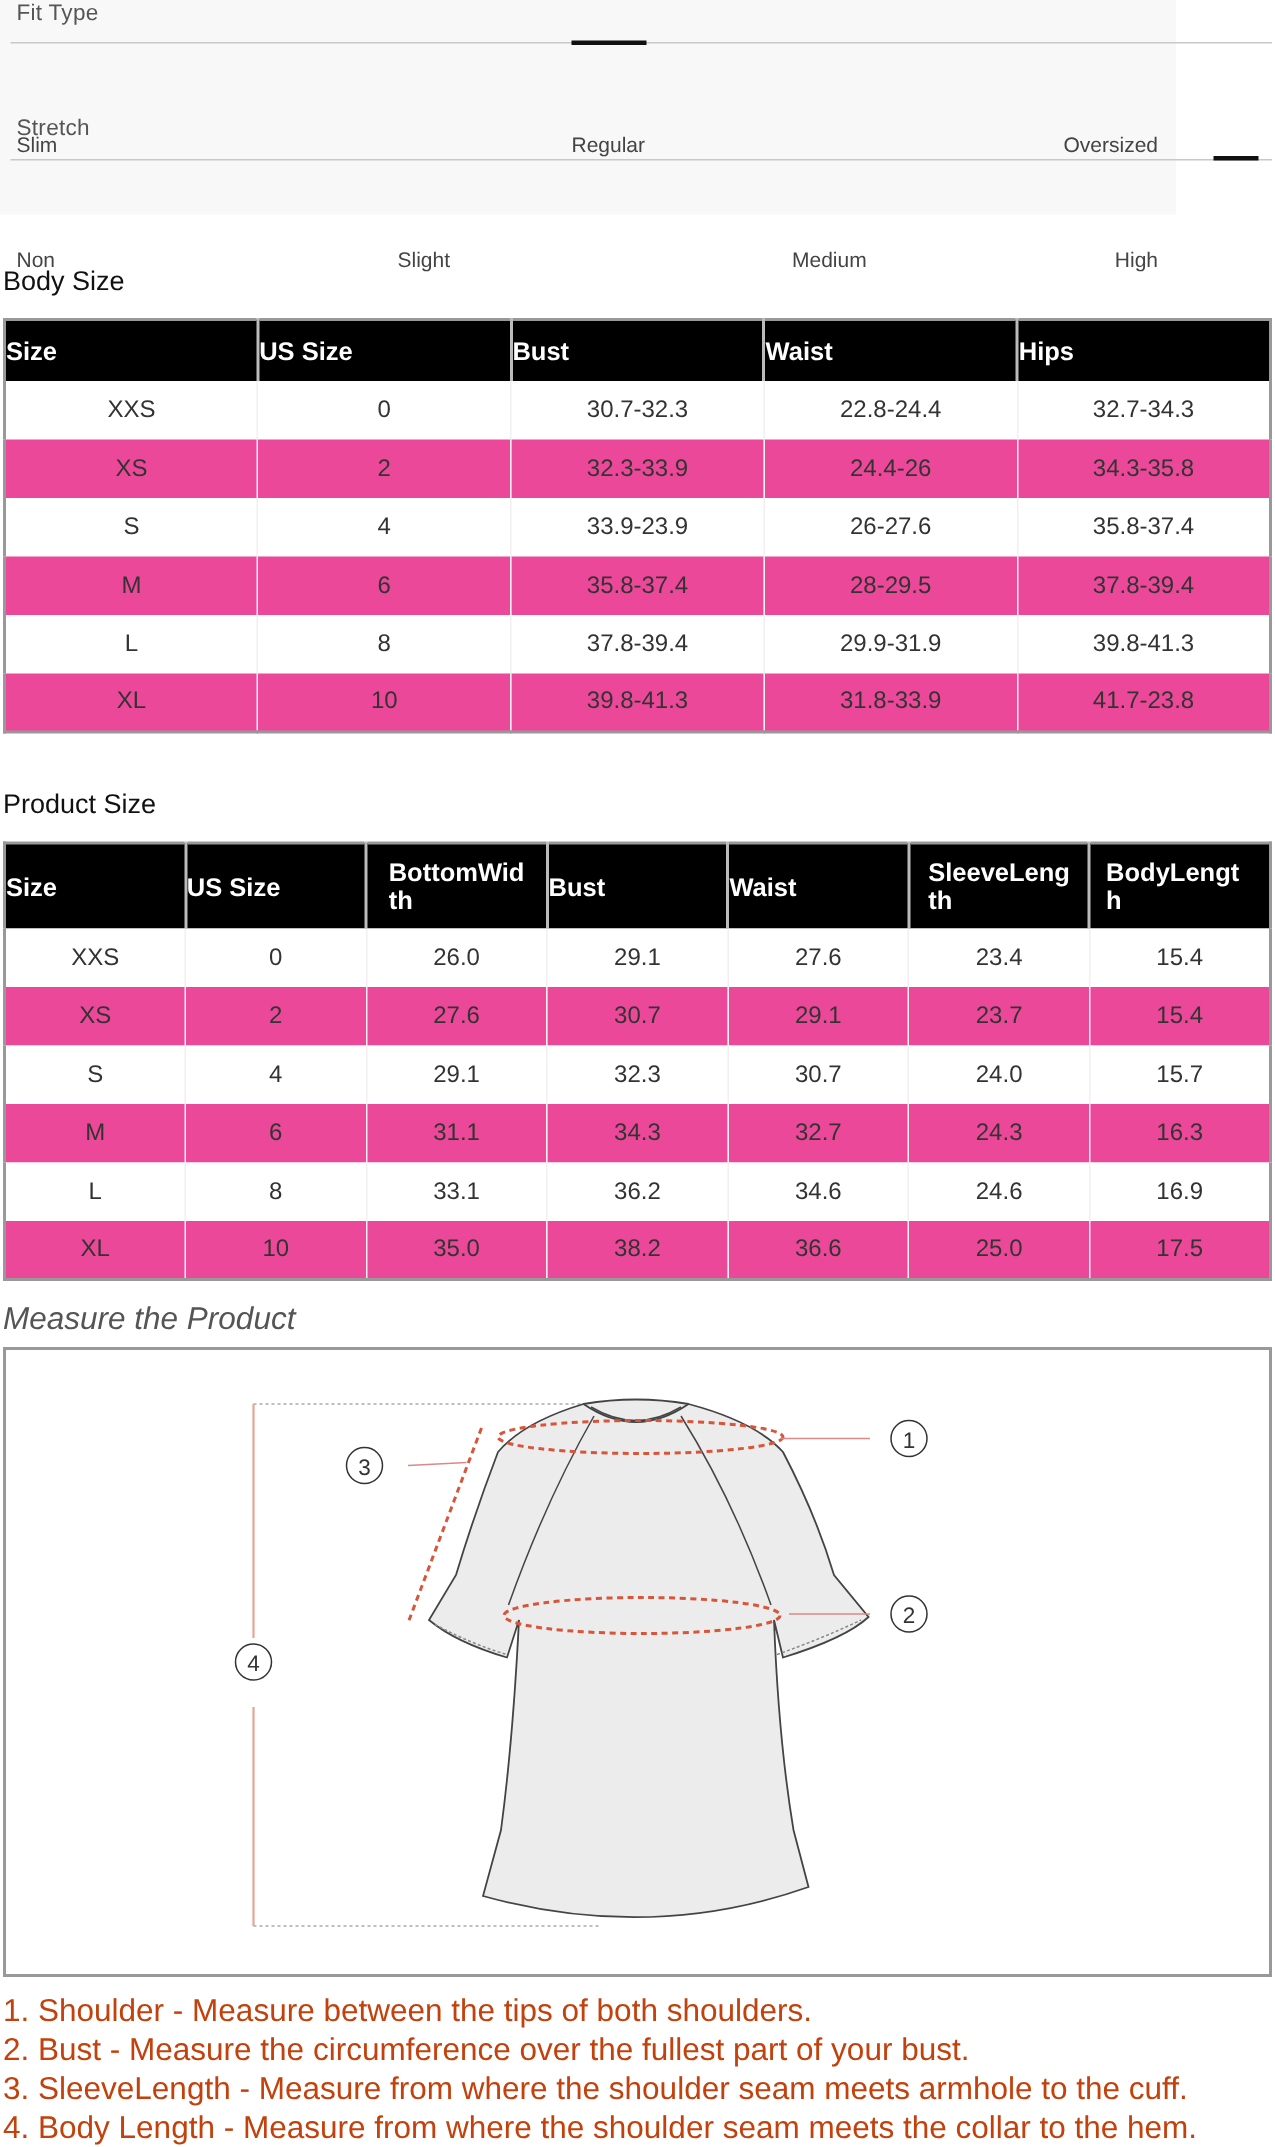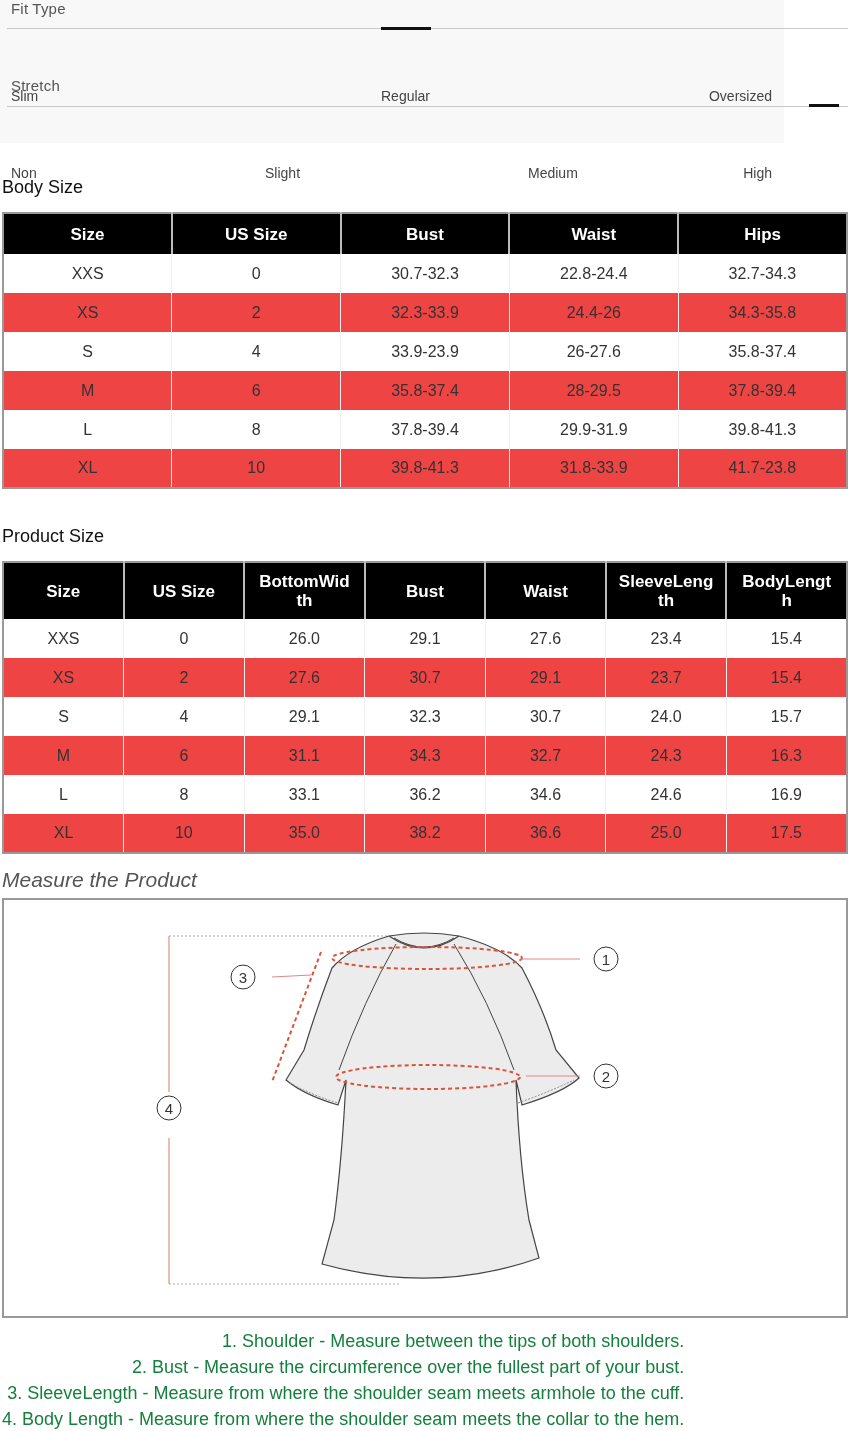--- a/index.html
+++ b/index.html
@@ -11,37 +11,37 @@
   .scale-title { position: absolute; left: 11px; font-size: 15px; color: #555; letter-spacing: 0.2px; }
   .scale-track { position: absolute; left: 7px; width: 841px; height: 1px; background: #c8c8c8; }
   .scale-marker { position: absolute; height: 3px; background: #111; }
   .scale-label { position: absolute; font-size: 14px; color: #444; margin-top: 48px; }
 
   
   .section-title { position: absolute; left: 2px; font-size: 18px; font-weight: normal; color: #111; }
 
   
   .size-table { position: absolute; left: 2px; width: 846px; border-collapse: collapse; border: 2px solid #999; table-layout: fixed; }
-  .size-table th { background: #000; color: #fff; font-weight: bold; font-size: 17px; text-align: center; border-left: 2px solid #bbb; line-height: 19px; }
+  .size-table th { background: #000; color: #fff; font-weight: bold; font-size: 17px; text-align: left; border-left: 2px solid #bbb; line-height: 19px; }
   .size-table th:first-child { border-left: none; }
   .size-table td { text-align: center; font-size: 16px; color: #333; border-left: 1px solid #f0f0f0; height: 39px; }
-  .size-table tr.even td { background: #ef4444; }
+  .size-table tr.even td { background: #ec4899; }
   .size-table tr.odd td { background: #ffffff; }
   .body-table { top: 212px; }
   .body-table th { height: 41px; }
   .product-table { top: 561px; }
   .product-table th { height: 57px; }
 
   .measure-caption { position: absolute; left: 2px; top: 868px; font-size: 21px; font-style: italic; color: #555; }
 
   .diagram-box { position: absolute; left: 2px; top: 898px; width: 846px; height: 420px; border: 2px solid #999; background: #fff; }
   .diagram-box svg { position: absolute; left: 0; top: 0; }
 
   .notes { position: absolute; left: 2px; top: 1330px; }
-  .note { font-size: 18px; color: #15803d; height: 26px; line-height: 22px; text-align: right; }
+  .note { font-size: 21px; color: #c2410c; height: 26px; line-height: 22px; }
 </style>
 </head>
 <body>
 
 <div class="fit-panel">
   <div class="scale-title" style="top:0px;">Fit Type</div>
   <div class="scale-track" style="top:28px;"></div>
   <div class="scale-marker" style="left:381px; top:27px; width:50px;"></div>
   <div class="scale-label" style="left:11px; top:40px;">Slim</div>
   <div class="scale-label" style="left:381px; top:40px;">Regular</div>

